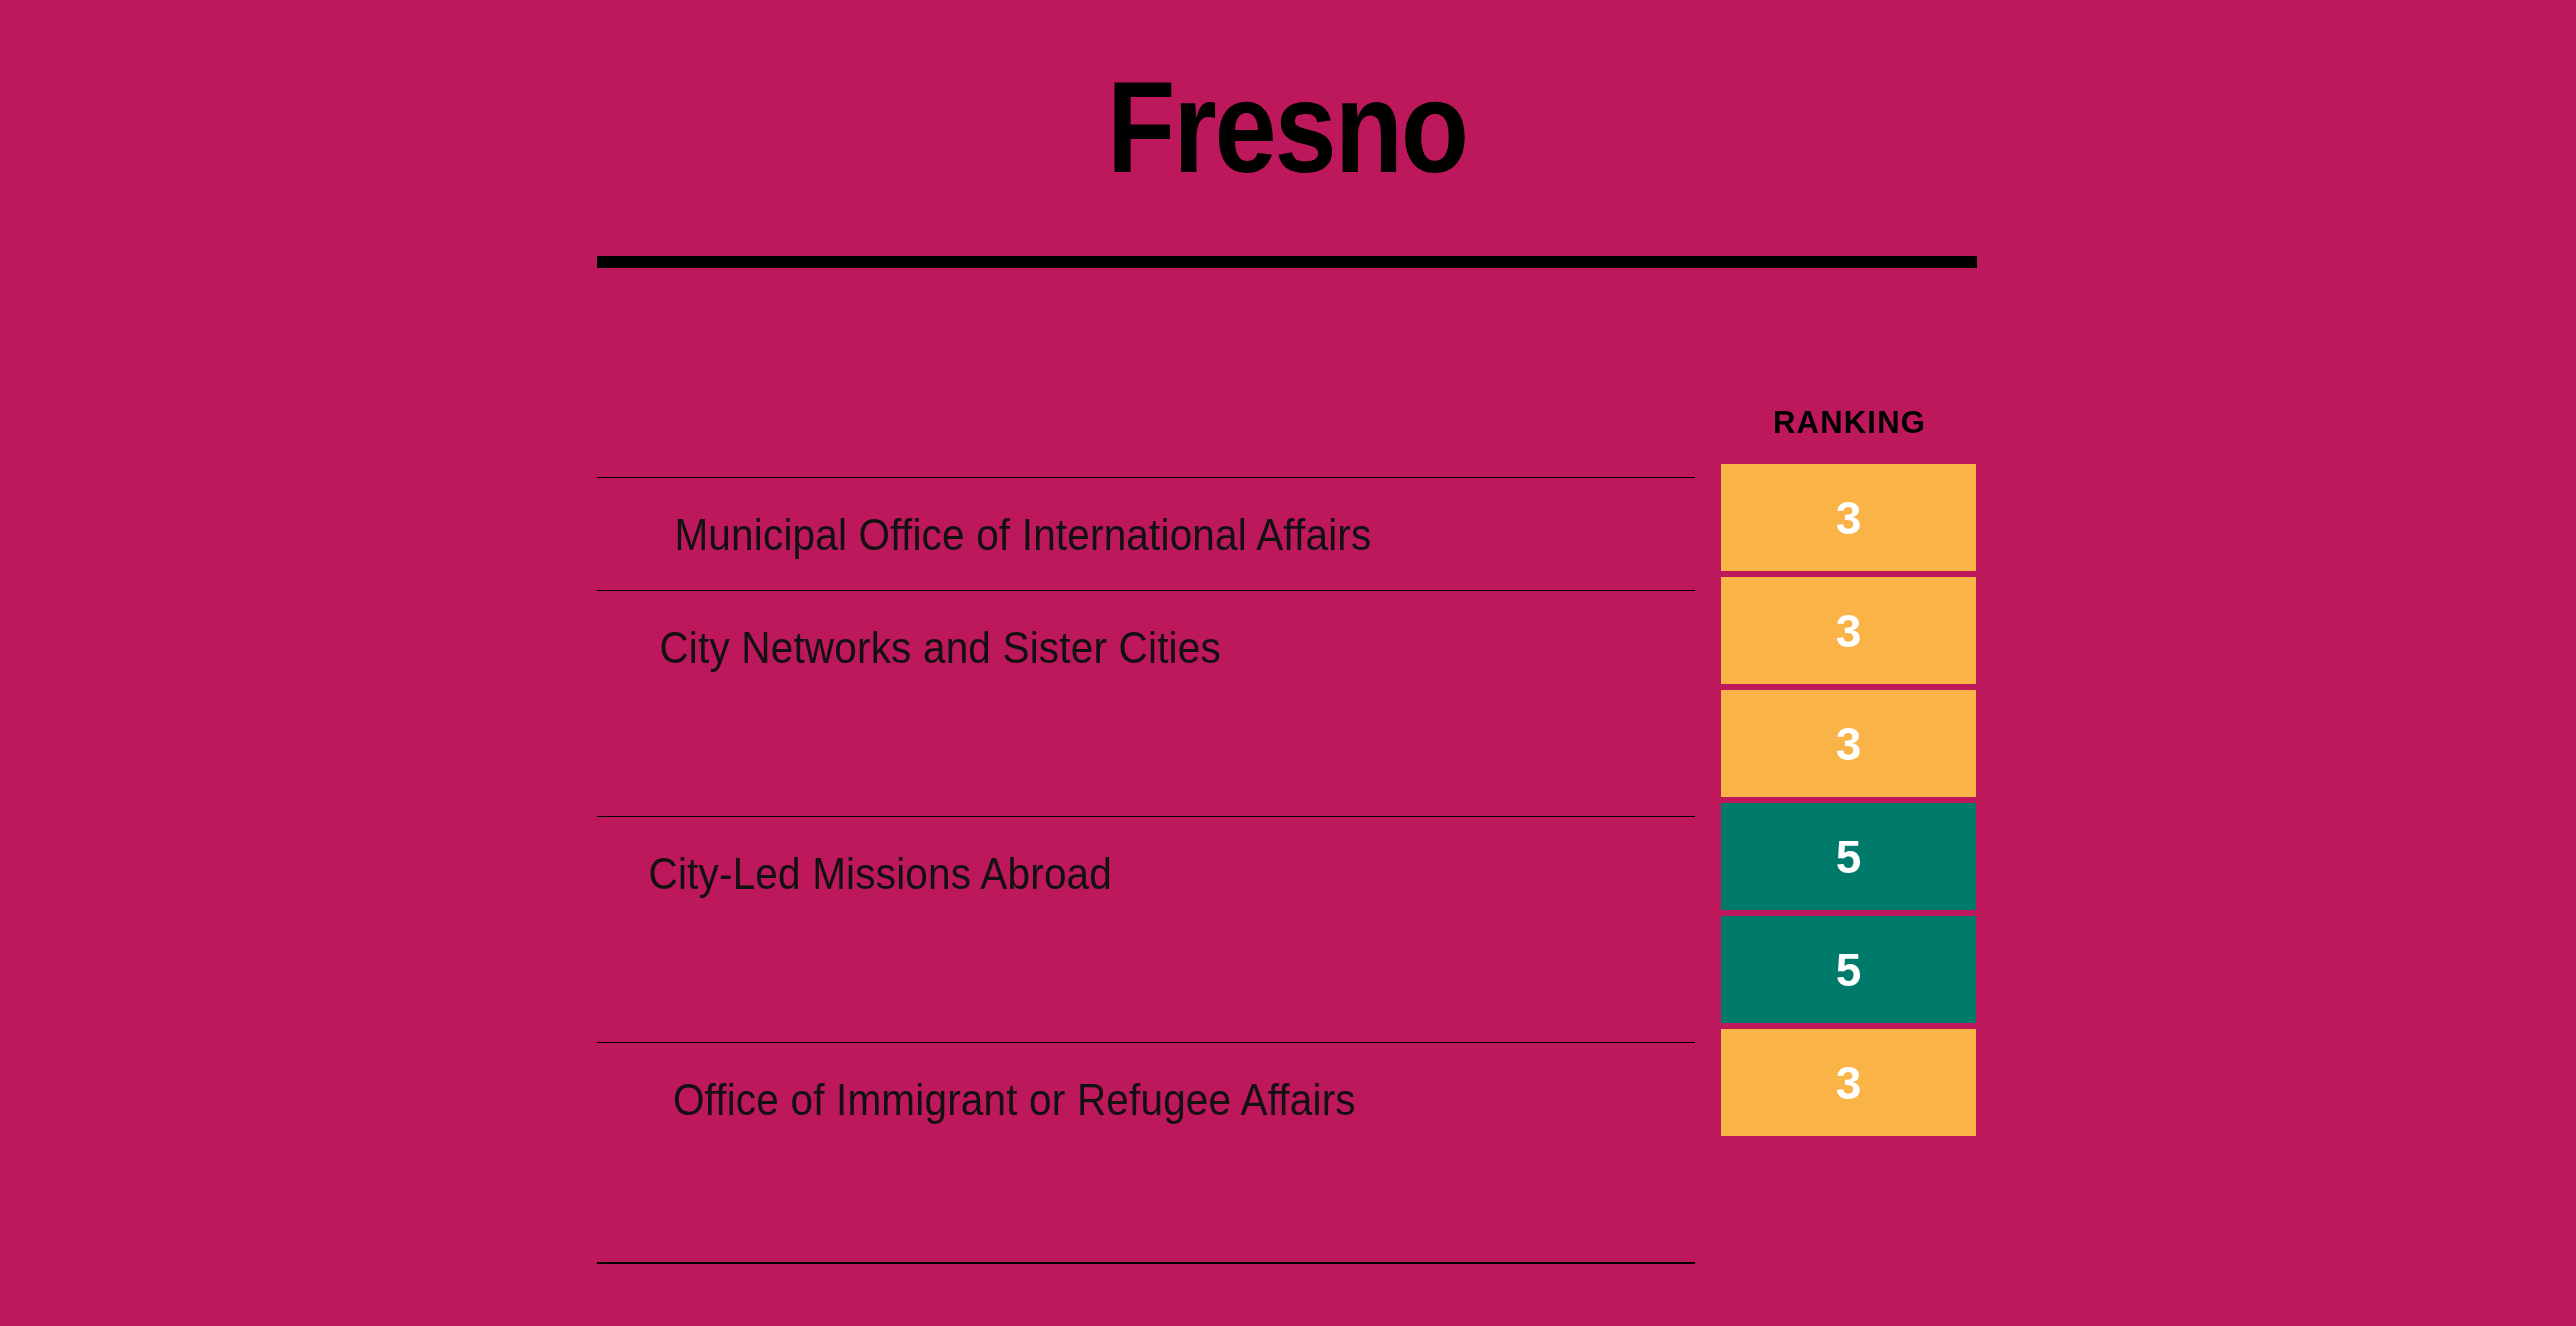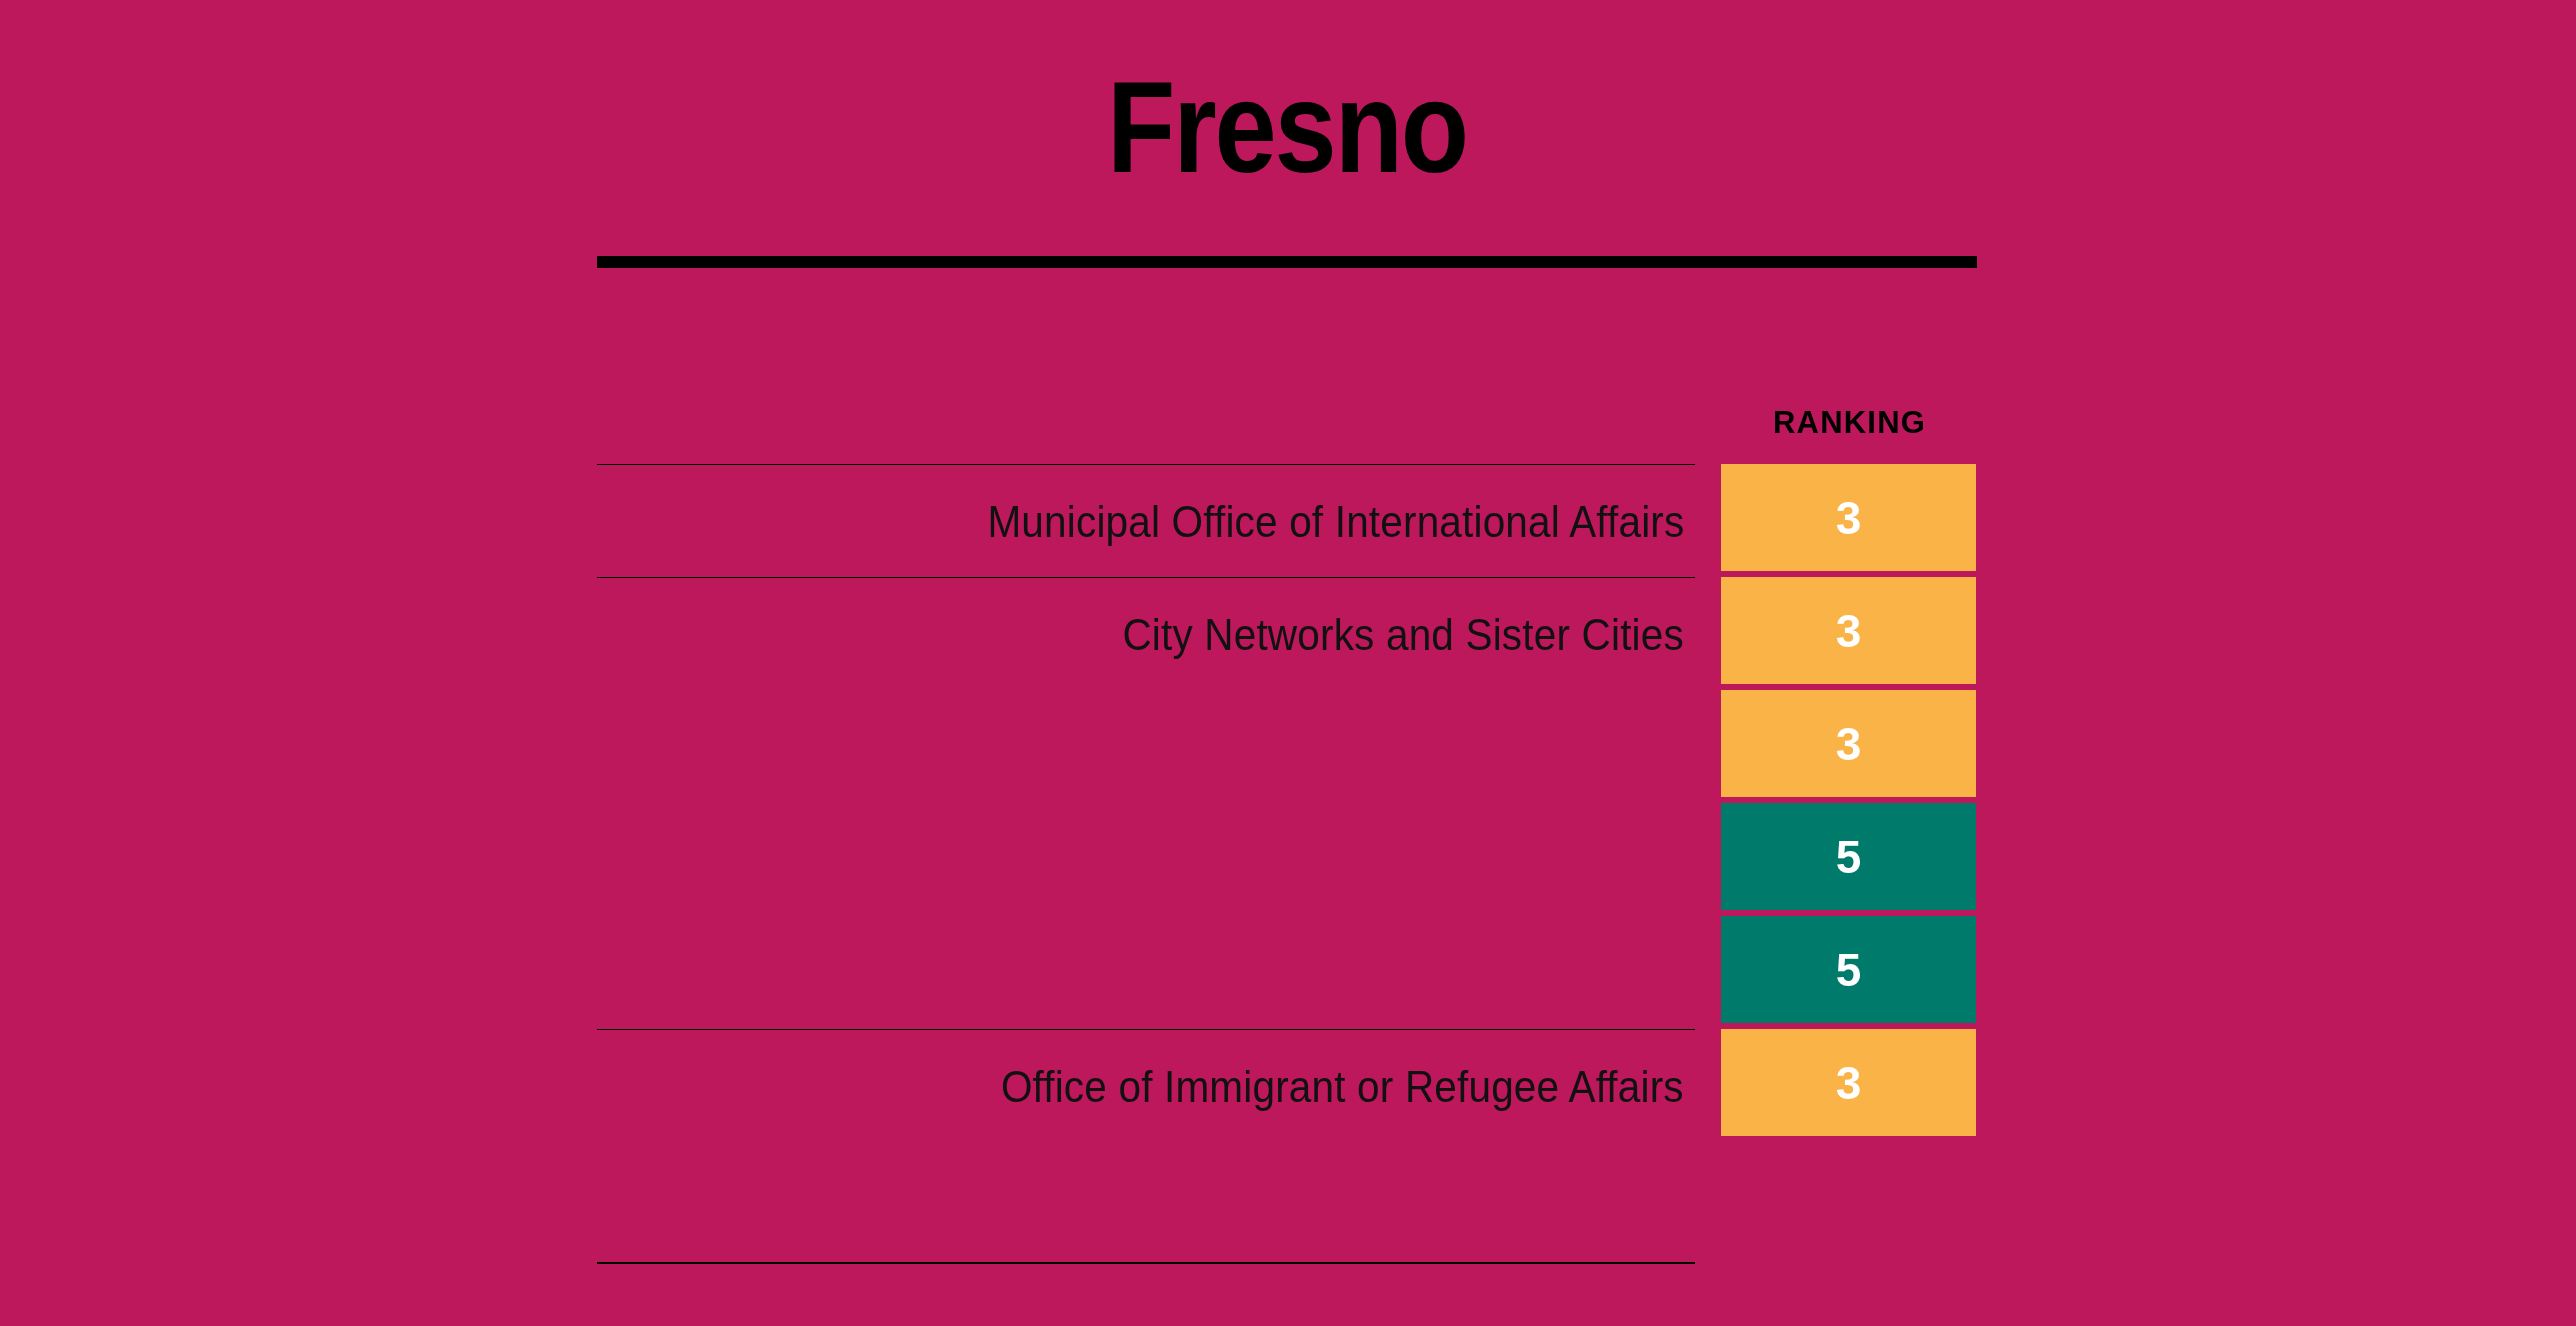--- a/index.html
+++ b/index.html
@@ -73,28 +73,28 @@
   .row {
     position: relative;
     height: 113px;
     box-sizing: border-box;
   }
 
   
   .label-cell {
     position: absolute;
     left: 0px;
-    top: 3px;
+    top: 16px;
     width: 1098px;   
     height: 113px;
     box-sizing: border-box;
     border-top: 1.9px solid #000000;
     display: flex;
     align-items: center;
-    justify-content: flex-end;
+    justify-content: flex-start;
     padding-right: 11px;
     box-sizing: border-box;
   }
 
   .label-text {
     font-family: "Liberation Sans Narrow", "Liberation Sans", sans-serif;
     font-weight: normal;
     font-size: 45px;
     line-height: 1;
     color: #111111;
@@ -162,20 +162,23 @@
         <div class="rank-cell" style="background: rgb(249, 179, 71);">
           <span class="rank-value">3</span>
         </div>
       </div>
       <div class="row">
         <div class="rank-cell" style="background: rgb(249, 179, 71);">
           <span class="rank-value">3</span>
         </div>
       </div>
       <div class="row">
+        <div class="label-cell">
+          <span class="label-text">City-Led Missions Abroad</span>
+        </div>
         <div class="rank-cell" style="background: rgb(0, 122, 107);">
           <span class="rank-value">5</span>
         </div>
       </div>
       <div class="row">
         <div class="rank-cell" style="background: rgb(0, 122, 107);">
           <span class="rank-value">5</span>
         </div>
       </div>
       <div class="row">

